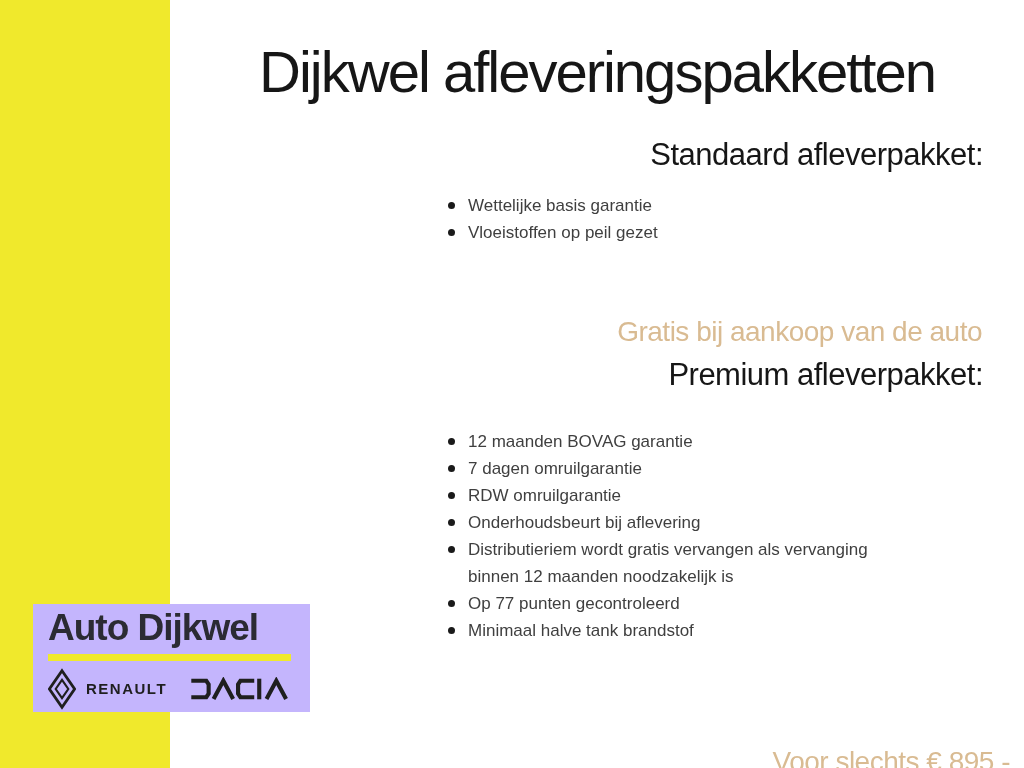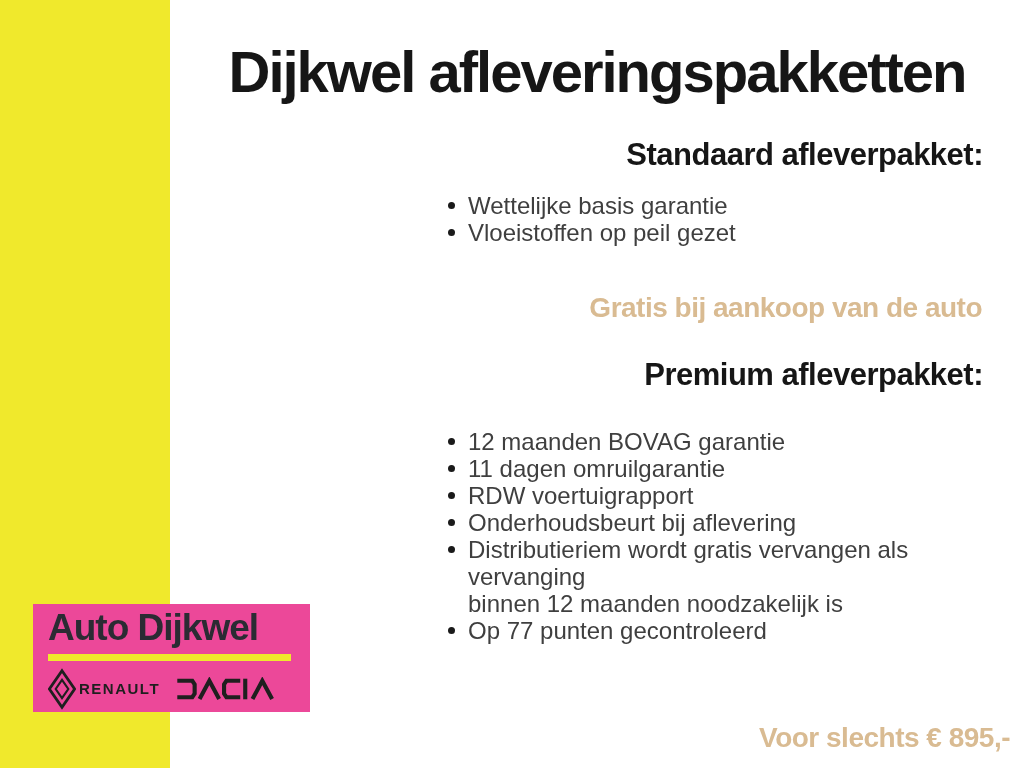--- a/index.html
+++ b/index.html
@@ -12,83 +12,84 @@
     overflow: hidden;
   }
   .yellow-band {
     position: absolute; left: 0; top: 0;
     width: 170px; height: 768px;
     background: var(--yellow, #F0E92C);
   }
   .main-title {
     position: absolute; left: 170px; right: 0; top: 40px;
     text-align: center;
-    font-size: 58px; font-weight: bold;
+    font-size: 58px; font-weight: normal;
     letter-spacing: -2px;
     color: var(--heading, #161616);
     line-height: 1.1;
   }
   .section-heading {
     position: absolute; right: 41px;
-    font-size: 31px; font-weight: bold;
+    font-size: 31px; font-weight: normal;
     letter-spacing: -0.5px;
     color: var(--heading, #161616);
     margin-left: 8px;
   }
   .heading-standard { top: 137px; }
   .heading-premium  { top: 357px; text-align: right; }
   ul.feature-list {
     position: absolute; left: 448px;
     list-style: none;
   }
   .list-standard { top: 192px; }
   .list-premium  { top: 400px; width: 540px; margin-top: 28px; }
   ul.feature-list li {
     position: relative;
     padding-left: 20px;
-    font-size: 24px;
+    font-size: 17px;
     line-height: 27px;
     color: var(--body-text, #3F3F3F);
     white-space: pre-line;
   }
   ul.feature-list li::before {
     content: "";
     position: absolute; left: 0; top: 10px;
     width: 7px; height: 7px;
     border-radius: 50%;
     background: #1a1a1a;
   }
   .tan-note {
     position: absolute;
-    font-size: 28px; font-weight: bold;
+    font-size: 28px; font-weight: normal;
     color: var(--tan, #D9BB92);
     letter-spacing: -0.5px;
+    margin-top: 24px;
   }
   .gratis-note { right: 42px; top: 292px; }
   .price-note  { right: 14px; top: 722px; }
   .logo-box {
     position: absolute; left: 33px; top: 604px;
     width: 277px; height: 108px;
-    background: #ec4899;
+    background: #c4b5fd;
     padding-left: 15px; padding-top: 3px;
   }
   .dealer-name {
     font-size: 37px; font-weight: bold;
     letter-spacing: -1px;
     color: var(--logo-text, #2B2B33);
     line-height: 1.15;
   }
   .logo-underline {
     width: 243px; height: 7px;
     background: var(--yellow, #F0E92C);
     margin-top: 4px;
   }
   .brands-row {
     display: flex; align-items: center;
-    margin-top: 6px; gap: 3px; height: 44px;
+    margin-top: 6px; gap: 10px; height: 44px;
   }
   .renault-label {
     font-size: 15px; font-weight: bold;
     letter-spacing: 1.5px;
     color: #1f1f1f;
     margin-right: 14px;
   }
   .icon-svg { display: block; }
 </style>
 </head>
@@ -109,32 +110,33 @@
   </ul>
 
 <div class="tan-note gratis-note">Gratis bij aankoop van de auto</div>
 
 <h2 class="section-heading heading-premium">Premium afleverpakket:</h2>
 
 <ul class="feature-list list-premium">
 
     <li>12 maanden BOVAG garantie</li>
 
-    <li>11 dagen omruilgarantie</li>
+    <li>7 dagen omruilgarantie</li>
 
-    <li>RDW voertuigrapport</li>
+    <li>RDW omruilgarantie</li>
 
     <li>Onderhoudsbeurt bij aflevering</li>
 
     <li>Distributieriem wordt gratis vervangen als vervanging
 binnen 12 maanden noodzakelijk is</li>
 
     <li>Op 77 punten gecontroleerd</li>
 
 
+    <li>Minimaal halve tank brandstof</li>
 
 
   </ul>
 
 <div class="tan-note price-note">Voor slechts € 895,-</div>
 
 <div class="logo-box">
   <div class="dealer-name">Auto Dijkwel</div>
   <div class="logo-underline"></div>
   <div class="brands-row">

